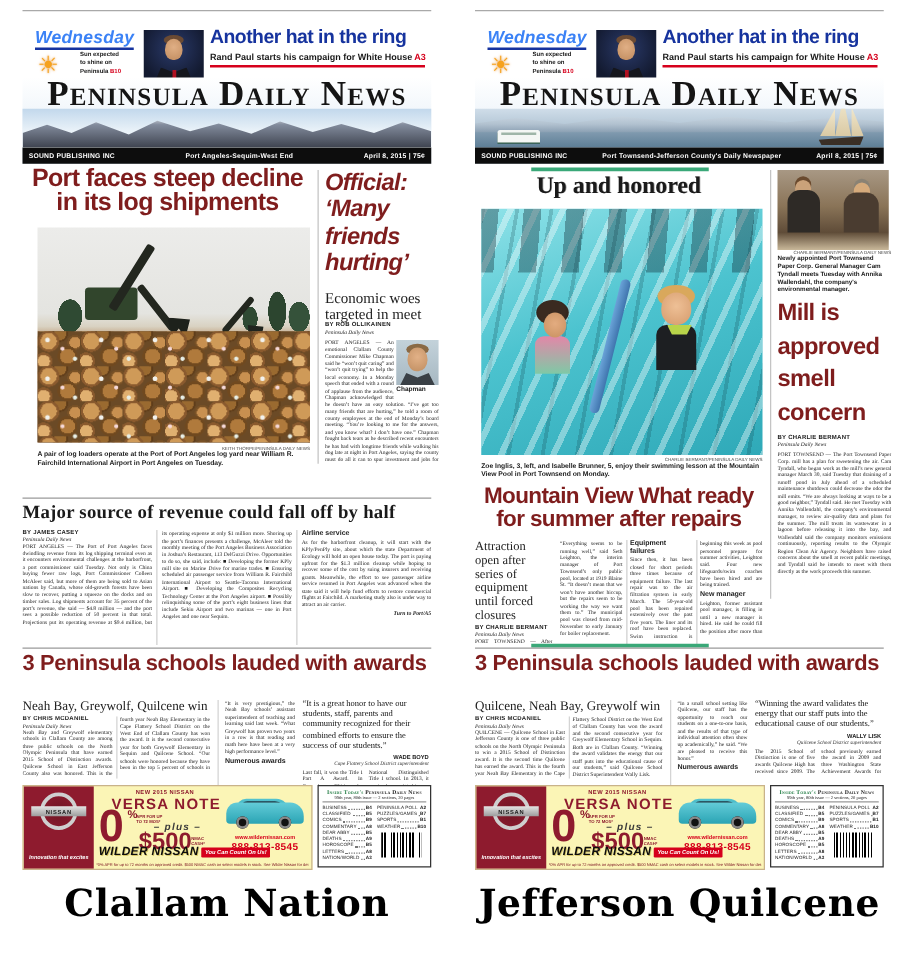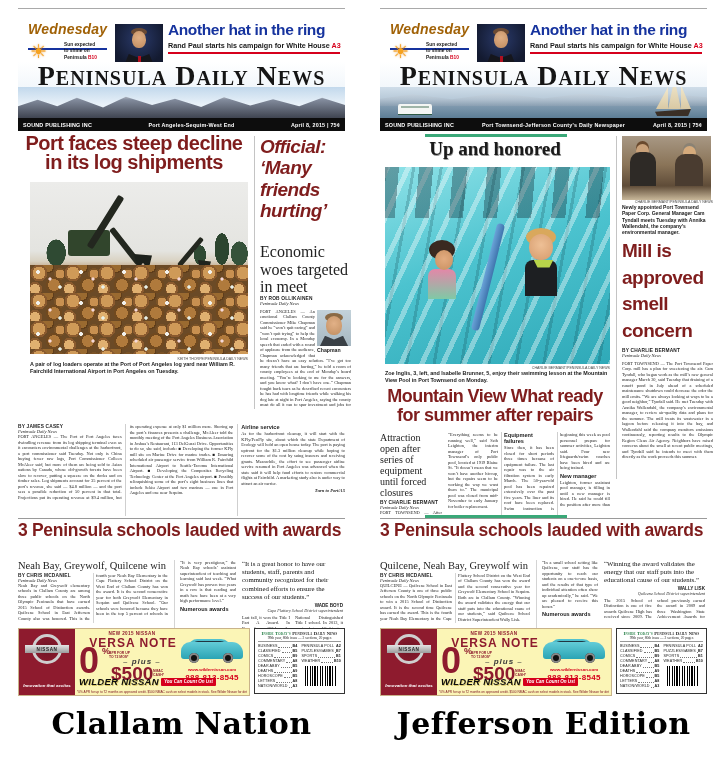--- a/index.html
+++ b/index.html
@@ -4,21 +4,21 @@
 <style>
   html,body{margin:0;padding:0;background:#fff;}
   .canvas{position:relative;width:725px;height:763px;background:#fff;overflow:hidden;
           font-family:"Liberation Sans",sans-serif;color:#1a1a1a;-webkit-text-size-adjust:none;}
   .paper{position:absolute;top:0;width:327px;height:700px;background:#fff;}
   #paper-left{left:18px;} #paper-right{left:380px;}
   .pagetop{position:absolute;top:8px;left:0;right:0;border-top:1.5px solid #a9a9a9;}
 
   
   .day{position:absolute;top:21px;left:10px;font:italic 900 14px "Liberation Sans",sans-serif;
-       color:#a16207;border-bottom:2.5px solid #16339e;padding-bottom:11px;letter-spacing:.2px;}
+       color:#3b82f6;border-bottom:2.5px solid #16339e;padding-bottom:1px;letter-spacing:.2px;}
   .sun{position:absolute;top:40px;left:12px;font-size:19px;color:#f6a21d;text-shadow:0 0 2px #e07b00;}
   .wx{position:absolute;top:42px;left:46px;width:52px;font:bold 4.8px "Liberation Sans",sans-serif;
       line-height:1.35;border-bottom:1.5px solid #d6001c;padding-bottom:2px;}
   .wx .pg{color:#d6001c;}
   .earphoto{position:absolute;top:24px;left:97px;width:48px;height:42px;
       background:radial-gradient(circle at 50% 35%,#2a3a6a 0%,#131a30 75%);overflow:hidden;}
   .ep-face{position:absolute;top:7px;left:17px;width:14px;height:17px;border-radius:50% 50% 45% 45%;
       background:radial-gradient(circle at 50% 40%,#e0af85,#c08b5e);}
   .ep-hair{position:absolute;top:4px;left:16px;width:16px;height:8px;border-radius:50%;background:#6b4a33;}
   .ep-suit{position:absolute;bottom:-2px;left:8px;width:32px;height:14px;background:#15161c;
@@ -68,21 +68,21 @@
   .credit{font:3.6px "Liberation Sans",sans-serif;color:#444;text-align:right;text-transform:uppercase;}
   .subhead{font:bold 5.6px "Liberation Sans",sans-serif;margin:2px 0 1px;}
   .jump{display:block;text-align:right;font:italic bold 4.6px "Liberation Serif",serif;margin-top:2px;}
   .deckserif{font-family:"Liberation Serif",serif;color:#222;}
 
   
   .h-main{position:absolute;top:134px;left:0;width:232px;text-align:center;
           font-size:20px;line-height:.95;}
   .off-col{position:absolute;top:136px;left:236px;width:91px;border-left:1px solid #c4c4c4;padding-left:5px;}
   .off-head{font-size:19px;line-height:1.12;font-style:italic;}
-  .off-deck{font-size:16px;line-height:1.1;margin-top:22px;}
+  .off-deck{font-size:12px;line-height:1.1;margin-top:11px;}
   .off-body{margin-top:3px;height:100px;overflow:hidden;}
   .headshot{float:right;width:34px;margin:1px 0 1px 2px;}
   .hs-img{width:34px;height:36px;background:linear-gradient(#c3d2da,#a7b8c2);position:relative;overflow:hidden;}
   .hs-face{position:absolute;top:6px;left:9px;width:16px;height:19px;border-radius:50% 50% 46% 46%;
            background:radial-gradient(circle at 50% 40%,#e2b187,#bf8d60);}
   .hs-hair{position:absolute;top:3px;left:8px;width:18px;height:9px;border-radius:50%;background:#8a6a45;}
   .hs-body{position:absolute;bottom:-2px;left:2px;width:30px;height:12px;background:#3a4046;
            clip-path:polygon(0 100%,20% 0,50% 30%,80% 0,100% 100%);}
   .hs-label{font:bold 5.2px "Liberation Sans",sans-serif;text-align:left;margin-top:1px;}
 
@@ -303,20 +303,21 @@
       <div class="arm arm2a"></div>
         <div class="claw2"></div>
       <div class="logs"></div>
       <div class="tags"></div>
     </div>
     <div class="logcap">
       <div class="credit">Keith Thorpe/Peninsula Daily News</div>
       <div class="cap">A pair of log loaders operate at the Port of Port Angeles log yard near William R. Fairchild International Airport in Port Angeles on Tuesday.</div>
     </div>
 
+    <div class="serifhead">Major source of revenue could fall off by half</div>
     <div class="cols3 tiny">
       <div class="byline"><span>By James Casey</span><span class="b-org">Peninsula Daily News</span></div>
       <span>PORT ANGELES — The Port of Port Angeles faces dwindling revenue from its log shipping terminal even as it encounters environmental challenges at the harborfront, a port commissioner said Tuesday. Not only is China buying fewer raw logs, Port Commissioner Colleen McAleer said, but more of them are being sold to Asian nations by Canada, whose old-growth forests have been slow to recover, putting a squeeze on the docks and on timber sales. Log shipments account for 35 percent of the port’s revenue, she said — $4.8 million — and the port sees a possible reduction of 50 percent in that total. Projections put its operating revenue at $9.4 million, but its operating expense at only $1 million more. Shoring up the port’s finances presents a challenge, McAleer told the monthly meeting of the Port Angeles Business Association in Joshua’s Restaurant, 113 DelGuzzi Drive. Opportunities to do so, she said, include: ■ Developing the former KPly mill site on Marine Drive for marine trades. ■ Ensuring scheduled air passenger service from William R. Fairchild International Airport to Seattle-Tacoma International Airport. ■ Developing the Composites Recycling Technology Center at the Port Angeles airport. ■ Possibly relinquishing some of the port’s eight business lines that include Sekiu Airport and two marinas — one in Port Angeles and one near Sequim.</span>
       <div class="subhead">Airline service</div>
       <span>As for the harborfront cleanup, it will start with the KPly/PenPly site, about which the state Department of Ecology will hold an open house today. The port is paying upfront for the $1.3 million cleanup while hoping to recover some of the cost by suing insurers and receiving grants. Meanwhile, the effort to see passenger airline service resumed in Port Angeles was advanced when the state said it will help fund efforts to restore commercial flights at Fairchild. A marketing study also is under way to attract an air carrier.</span>
       <span class="jump">Turn to Port/A5</span>
     </div>
 
     <div class="schools">
       <div class="sc-head h-black">3 Peninsula schools lauded with awards</div>
@@ -670,14 +671,14 @@
               <span class="leader"></span>
               <span class="idx-page">B10</span>
             </div>
           <div class="barcode"></div>
         </div>
       </div>
     </div>
   </div>
 
   <div class="edition" id="ed-left">Clallam Nation</div>
-  <div class="edition" id="ed-right">Jefferson Edition</div>
+  <div class="edition" id="ed-right">Jefferson Quilcene</div>
 </div>
 
 </body></html>

